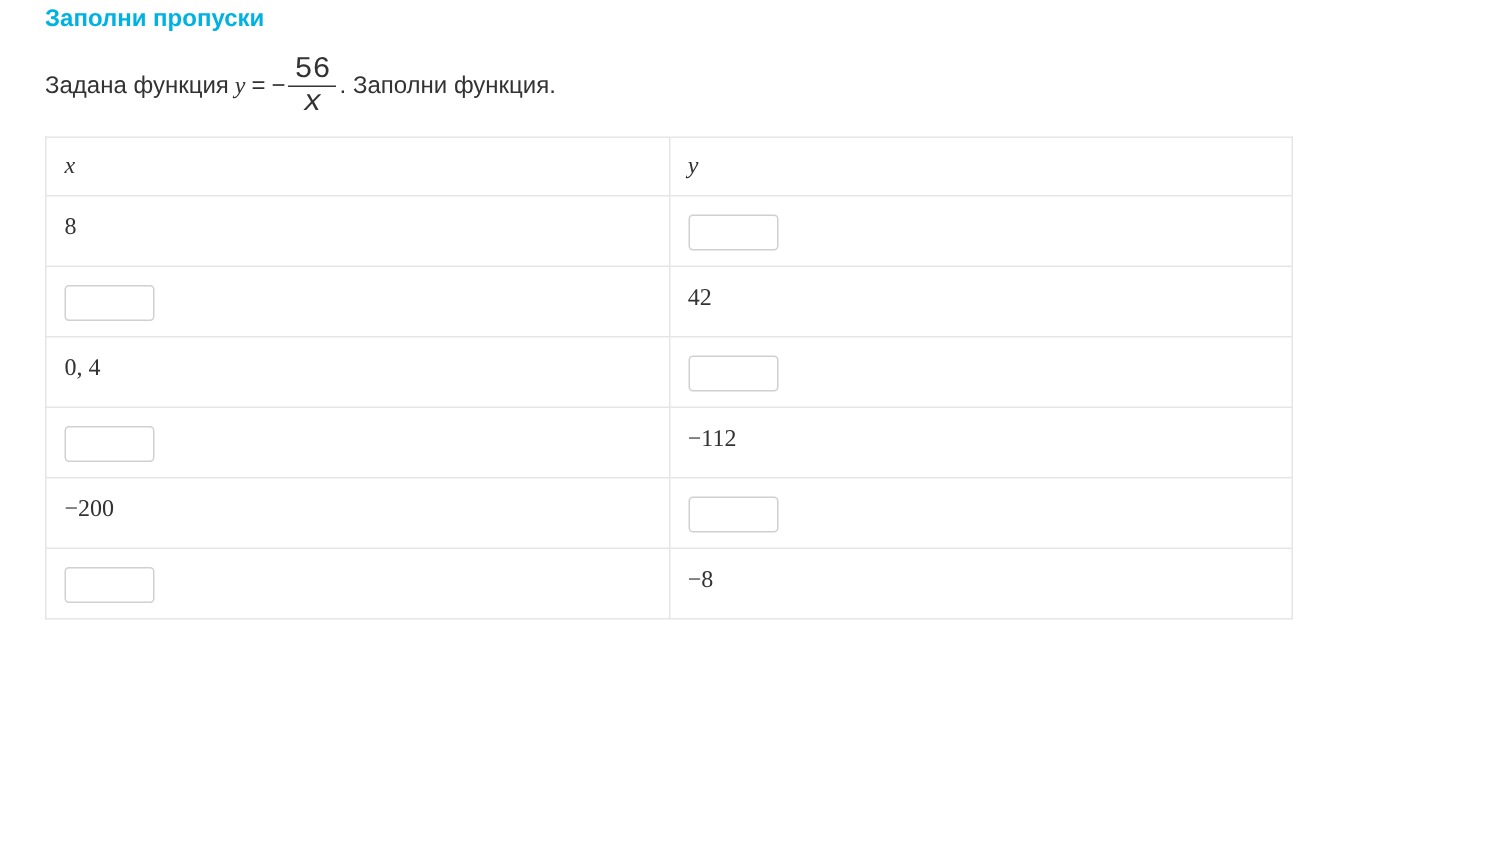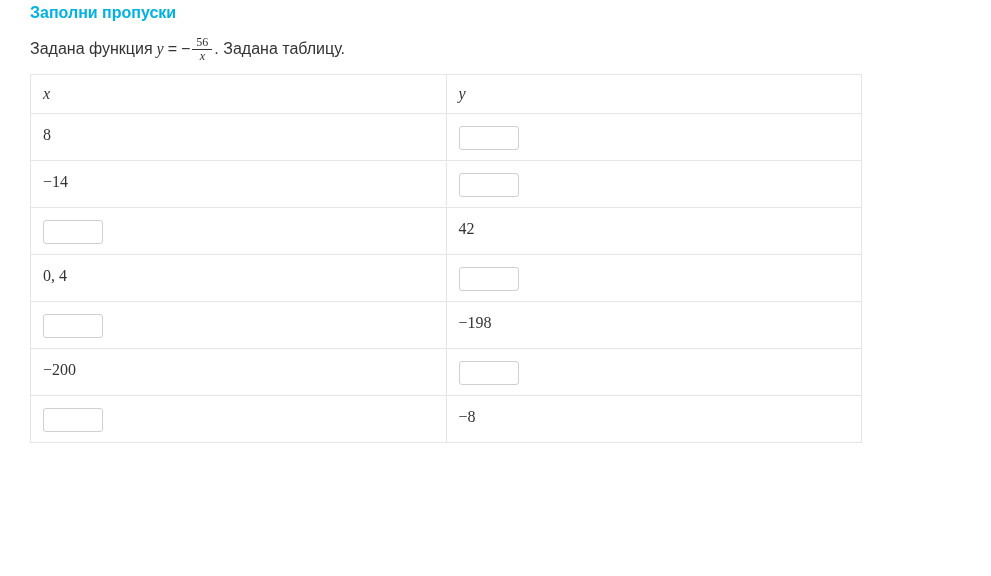--- a/index.html
+++ b/index.html
@@ -27,22 +27,22 @@
       margin-bottom: 12px;
       display: flex;
       align-items: center;
       flex-wrap: wrap;
     }
     .mathvar { font-style: italic; font-family: 'Times New Roman', serif; }
     .frac {
       display: inline-flex;
       flex-direction: column;
       align-items: center;
-      font-family: Liberation Serif, serif;
-      font-size: 12px;
+      font-family: Liberation Mono, monospace;
+      font-size: 20px;
       line-height: 1.05;
       vertical-align: middle;
       margin: 0 2px;
     }
     .frac .num { border-bottom: 1px solid #333; padding: 0 4px; }
     .frac .den { padding: 0 4px; font-style: italic; }
     table.data {
       border-collapse: collapse;
       width: 832px;
       border: 1px solid #e5e5e5;
@@ -82,42 +82,34 @@
 
   <div class="problem-line">
     <span>Задана функция </span>
     <span class="mathvar" style="margin-left:4px;">y</span>
     <span style="margin:0 4px;"> = </span>
     <span>−</span>
     <span class="frac">
       <span class="num">56</span>
       <span class="den">x</span>
     </span>
-    <span>. Задана таблицу.</span>
+    <span>. Заполни функция.</span>
   </div>
 
   <table class="data">
     <thead>
       <tr>
         <th>x</th>
         <th>y</th>
       </tr>
     </thead>
     <tbody>
         <tr>
           <td>
             <div class="cell-text">8</div>
-          </td>
-          <td>
-            <input type="text" class="input-blank" style="">
-          </td>
-        </tr>
-        <tr>
-          <td>
-            <div class="cell-text">−14</div>
           </td>
           <td>
             <input type="text" class="input-blank" style="">
           </td>
         </tr>
         <tr>
           <td>
             <input type="text" class="input-blank" style="">
           </td>
           <td>
@@ -130,21 +122,21 @@
           </td>
           <td>
             <input type="text" class="input-blank" style="">
           </td>
         </tr>
         <tr>
           <td>
             <input type="text" class="input-blank" style="">
           </td>
           <td>
-            <div class="cell-text">−198</div>
+            <div class="cell-text">−112</div>
           </td>
         </tr>
         <tr>
           <td>
             <div class="cell-text">−200</div>
           </td>
           <td>
             <input type="text" class="input-blank" style="">
           </td>
         </tr>

